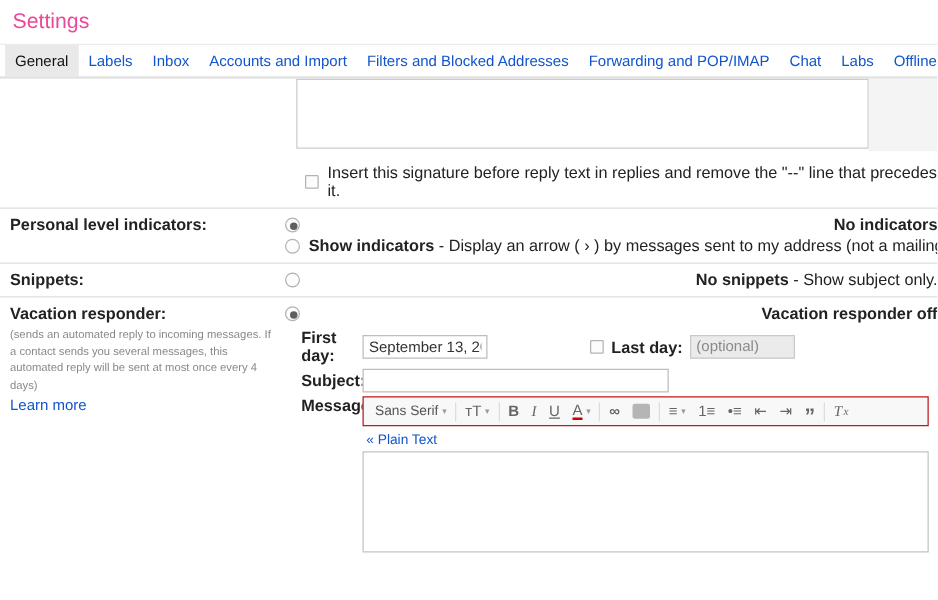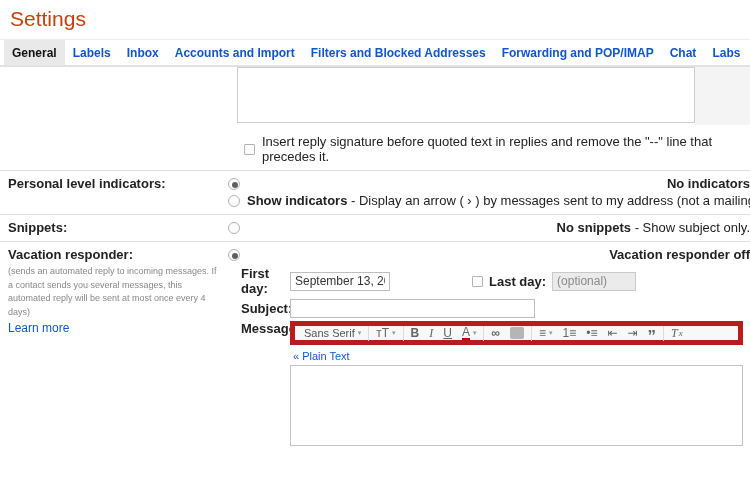--- a/index.html
+++ b/index.html
@@ -2,24 +2,24 @@
 <html><head>
 <meta charset="utf-8">
 <style>
   * { box-sizing: border-box; }
   html,body { margin:0; padding:0; }
   body {
     width:750px; height:480px; overflow:hidden; background:#fff;
     font-family:"Liberation Sans","DejaVu Sans",sans-serif; font-size:13px; color:#222;
   }
   
-  .header { padding:7px 10px 8px; font-size:21px; color:#c2410c; border-bottom:1px solid #ececec; }
+  .header { padding:7px 10px 8px; font-size:17px; color:#ec4899; border-bottom:1px solid #ececec; }
   
   .tabbar { display:flex; align-items:stretch; padding:0 4px; border-bottom:2px solid #e2e2e2; }
-  .tab { font-size:12px; font-weight:bold; color:#1155cc; padding:6px 8px 5px; white-space:nowrap; cursor:pointer; }
+  .tab { font-size:12px; font-weight:normal; color:#1155cc; padding:6px 8px 5px; white-space:nowrap; cursor:pointer; }
   .tab.active { color:#111; background:#e9e9e9; }
   
   .row { display:flex; border-top:1px solid #ddd; }
   .row.first { border-top:none; }
   .row-label { width:228px; flex:none; padding:5px 10px 5px 8px; }
   .row-label .lbl { font-weight:bold; }
   .row-content { flex:1; min-width:0; padding:4px 0; }
   
   .sig-content { padding:0; }
   .sig-wrap { display:flex; align-items:flex-start; }
@@ -41,21 +41,21 @@
   .field-row.top { align-items:flex-start; }
   .field-label { width:49px; flex:none; font-weight:bold; }
   .tf { height:19px; border:1px solid #bdbdbd; padding:1px 4px; font-family:"Liberation Sans",sans-serif; font-size:12px; color:#333; }
   .tf-firstday { width:100px; }
   .tf-subject { width:245px; }
   .lastday-group { display:flex; align-items:center; gap:6px; margin-left:82px; }
   .lastday-group .field-label { width:auto; }
   .tf-lastday { width:84px; background:#ebebeb; border-color:#c9c9c9; color:#8a8a8a; }
   
   .editor { width:453px; }
-  .toolbar { display:flex; align-items:center; background:#f8f8f8; border:5px solid #b91c1c; height:24px; padding:0 4px; }
+  .toolbar { display:flex; align-items:center; background:#f8f8f8; border:1px solid #b91c1c; height:24px; padding:0 4px; }
   .tb-btn { display:flex; align-items:center; background:none; border:none; color:#666; font-family:"Liberation Sans",sans-serif;
             font-size:12px; padding:0 5px; height:100%; cursor:pointer; }
   .tb-font { font-size:11px; color:#555; }
   .caret { font-size:7px; color:#999; margin-left:3px; }
   .tb-sep { width:1px; height:15px; background:#dcdcdc; margin:0 2px; flex:none; }
   .g-bold { font-weight:bold; }
   .g-italic { font-family:"Liberation Serif",serif; font-style:italic; }
   .g-underline { text-decoration:underline; }
   .color-a { border-bottom:2px solid #cc0000; line-height:11px; display:inline-block; }
   .img-icon { width:14px; height:12px; background:#b5b5b5; border-radius:2px; display:inline-block; }
@@ -87,21 +87,21 @@
 
   <div class="row first">
     <div class="row-label"></div>
     <div class="row-content sig-content">
       <div class="sig-wrap">
         <textarea class="sig-textarea" style=""></textarea>
         <div class="sig-side"></div>
       </div>
       <label class="check-line">
         <span class="checkbox"></span>
-        <span>Insert reply signature before quoted text in replies and remove the "--" line that precedes it.</span>
+        <span>Insert this signature before reply text in replies and remove the "--" line that precedes it.</span>
       </label>
     </div>
   </div>
 
   <div class="row">
     <div class="row-label">
       <span class="lbl">Personal level indicators:</span>
     </div>
     <div class="row-content">
       <div class="radio-line">

